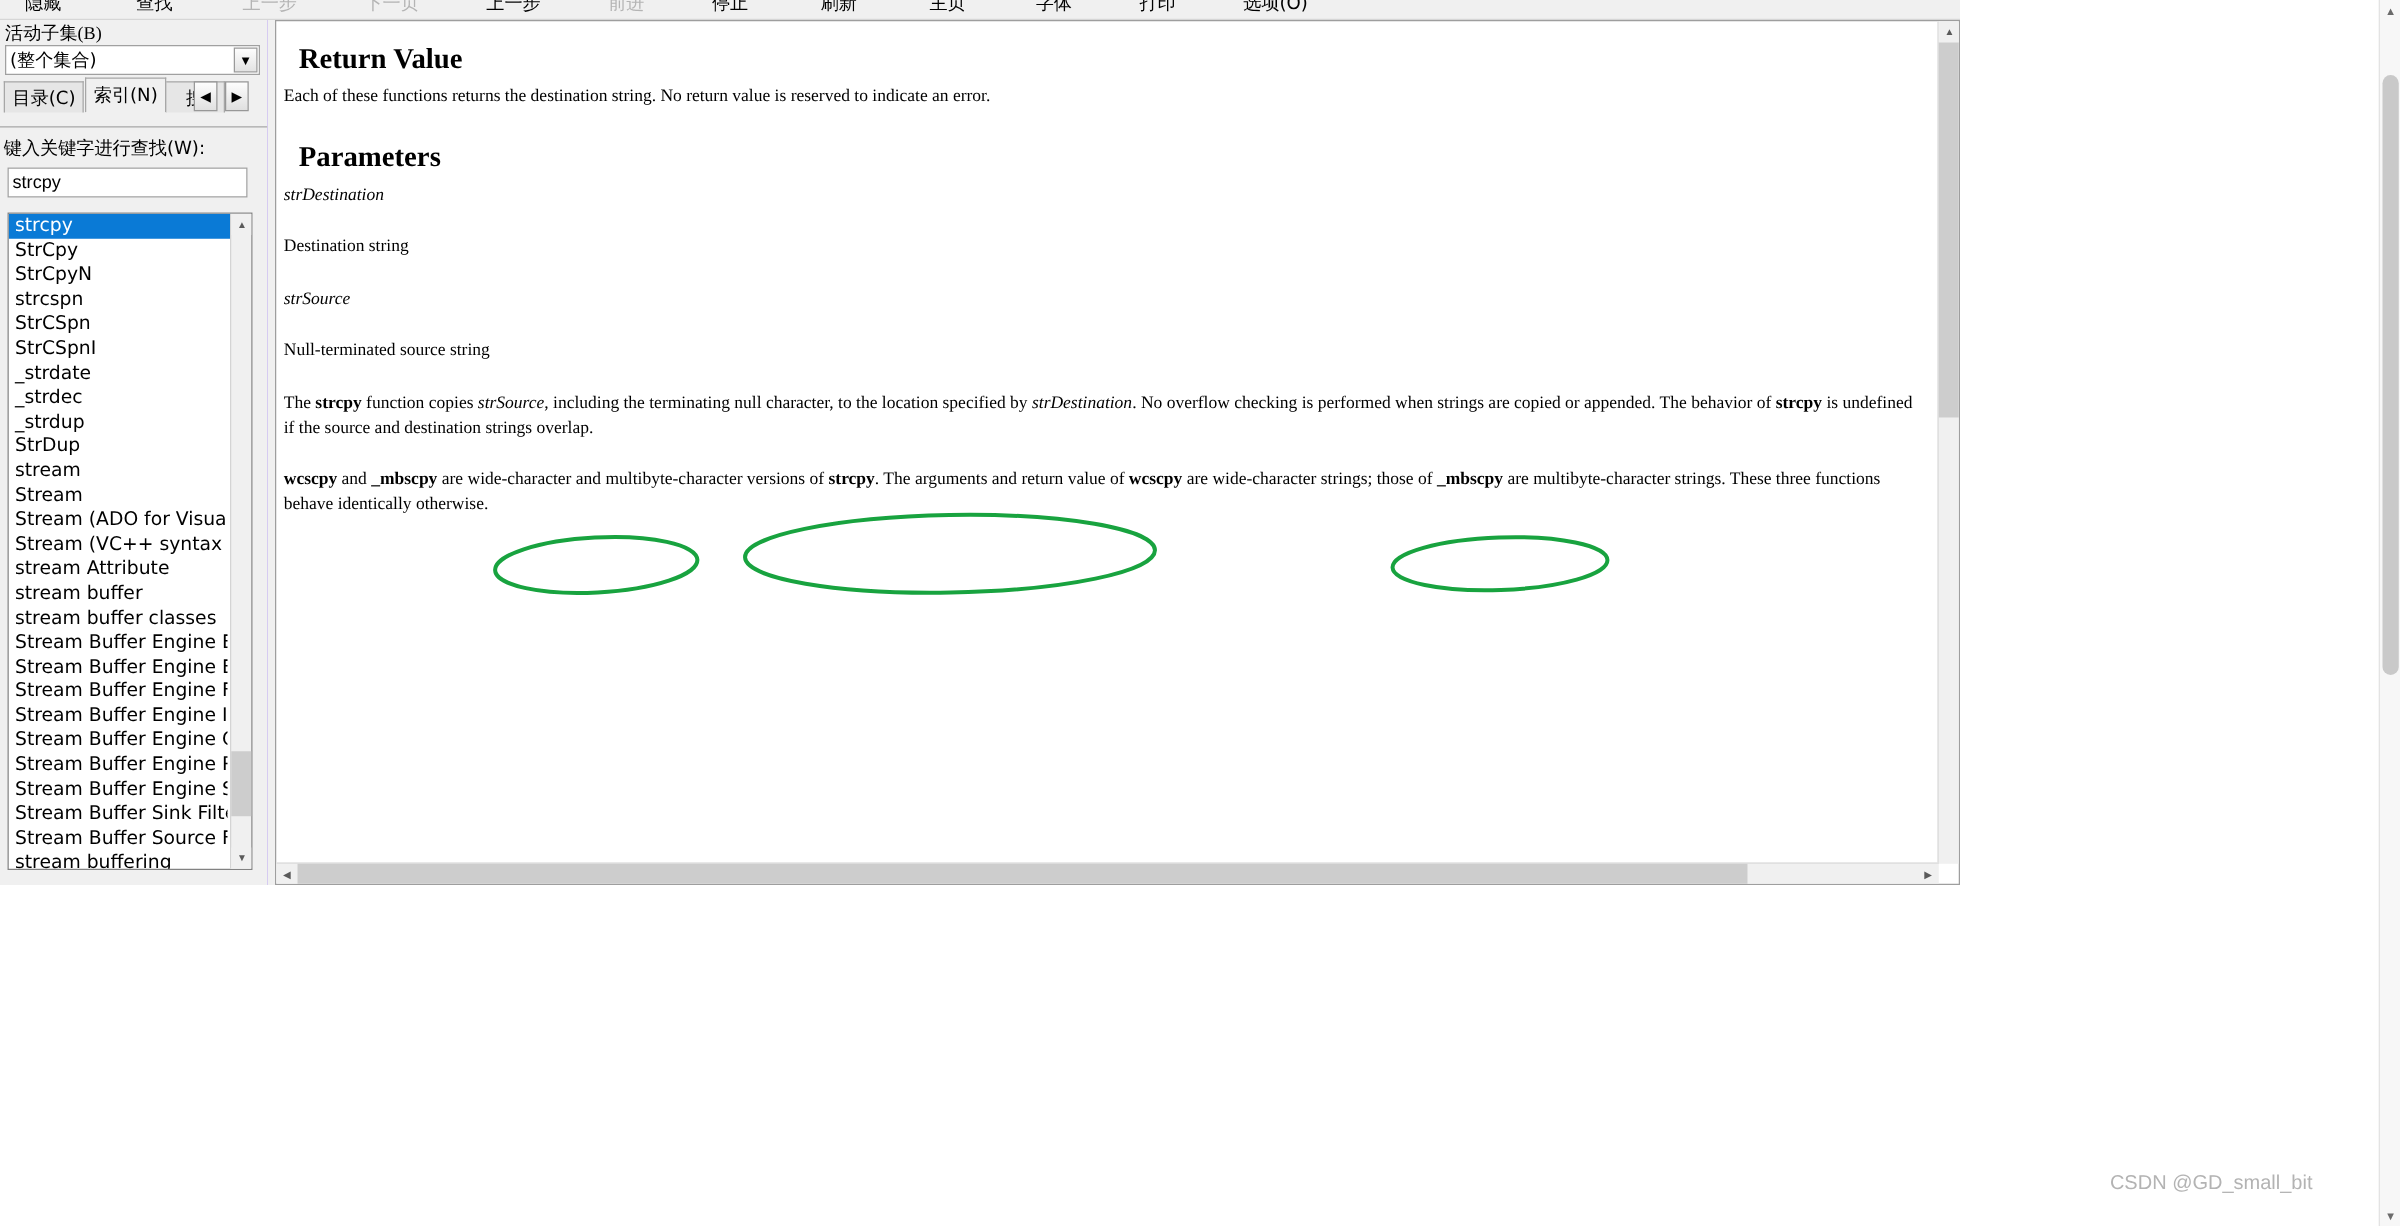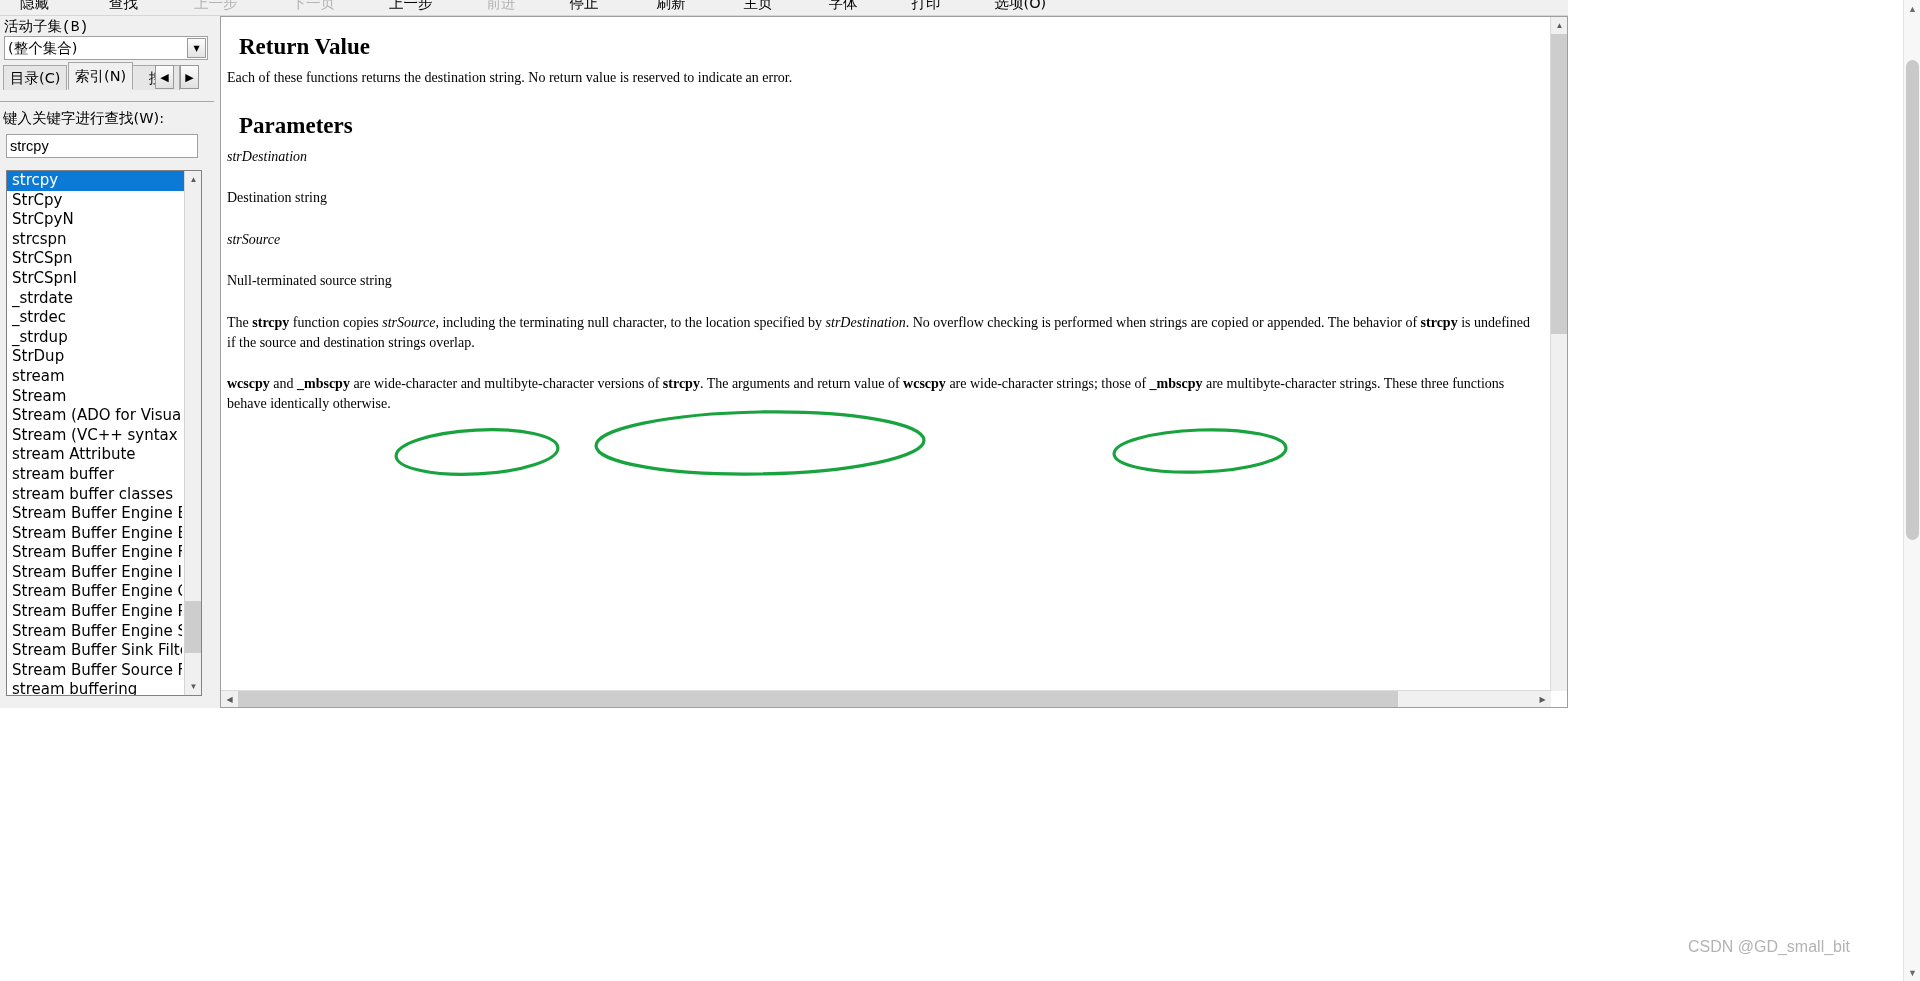--- a/index.html
+++ b/index.html
@@ -39,21 +39,21 @@
   .tb-btn.disabled { color:#b4b4b4; }
 
   
   #left-panel {
     position:absolute; left:0; top:16px;
     width:214px; height:692px;
     background:#f0f0f0;
   }
   #subset-label {
     position:absolute; left:4px; top:1px;
-    font-family:Liberation Mono, monospace;
+    font-family:Liberation Serif, serif;
     font-size:14.5px; color:#000;
     white-space:nowrap;
   }
   #subset-select {
     position:absolute; left:4px; top:20px;
     width:204px; height:24px;
     background:#fff;
     border:1px solid #a0a0a0;
     display:flex; align-items:center;
     font-family:"DejaVu Sans", sans-serif;

